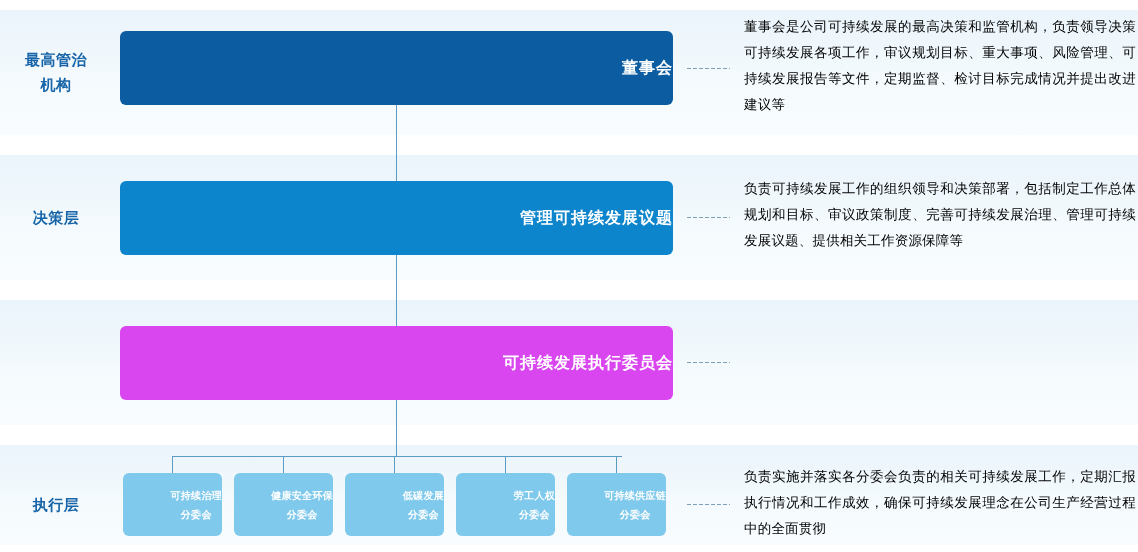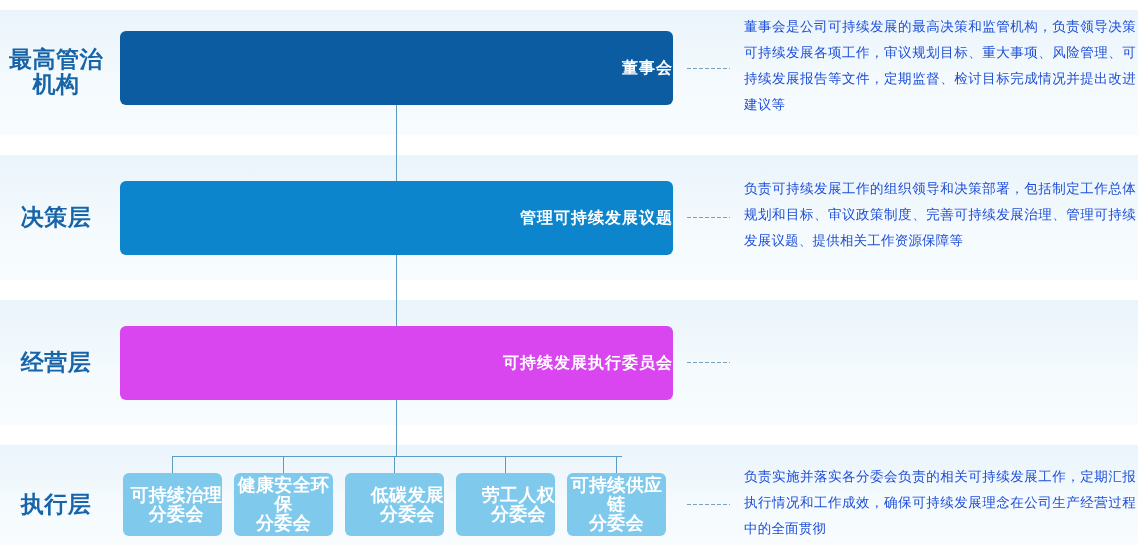--- a/index.html
+++ b/index.html
@@ -32,21 +32,21 @@
   .tier-band.band-4 { top: 445px; height: 100px; }
 
   
   .tier-label {
     position: absolute;
     left: 0;
     width: 112px;
     text-align: center;
     color: #1764a8;
     font-weight: bold;
-    font-size: 23px;
+    font-size: 15px;
     line-height: 25px;
     letter-spacing: 0.5px;
   }
 
   
   .vline {
     position: absolute;
     width: 1px;
     background: #5c9cc4;
   }
@@ -78,21 +78,21 @@
   .node-board      { top: 31px;  background: #0b5ca0; }
   .node-committee  { top: 181px; background: #0d85cc; }
   .node-exec       { top: 326px; background: #d946ef; }
 
   
   .node-sub {
     top: 473px;
     width: 99px;
     height: 63px;
     background: #7fc9ec;
-    font-size: 18px;
+    font-size: 10px;
     line-height: 19px;
     letter-spacing: 0.3px;
     font-weight: bold;
     border-radius: 6px;
   }
   .sub-0 { left: 123px; }
   .sub-1 { left: 234px; }
   .sub-2 { left: 345px; }
   .sub-3 { left: 456px; }
   .sub-4 { left: 567px; }
@@ -106,21 +106,21 @@
     background-image: radial-gradient(#7d9fb8 45%, transparent 47%);
     background-size: 6px 3px;
     background-repeat: repeat-x;
   }
 
   
   .desc {
     position: absolute;
     left: 744px;
     width: 392px;
-    color: #1d4ed8;
+    color: #000000;
     font-size: 13.5px;
     line-height: 26px;
     letter-spacing: 0.2px;
     text-align: justify;
   }
 </style>
 </head>
 <body>
 
 <div id="chart">
@@ -143,23 +143,20 @@
   <div class="vline" style="left:505px; top:456px; height:17px;"></div>
   <div class="vline" style="left:616px; top:456px; height:17px;"></div>
 
   <div class="tier-label" style="top:47px;">
     <div>最高管治</div>
     <div>机构</div>
   </div>
   <div class="tier-label" style="top:205px;">
     <div>决策层</div>
   </div>
-  <div class="tier-label" style="top:350px;">
-    <div>经营层</div>
-  </div>
   <div class="tier-label" style="top:492px;">
     <div>执行层</div>
   </div>
 
   <div class="node node-main node-board">
     <span>董事会</span>
   </div>
   <div class="node node-main node-committee">
     <span>管理可持续发展议题</span>
   </div>

